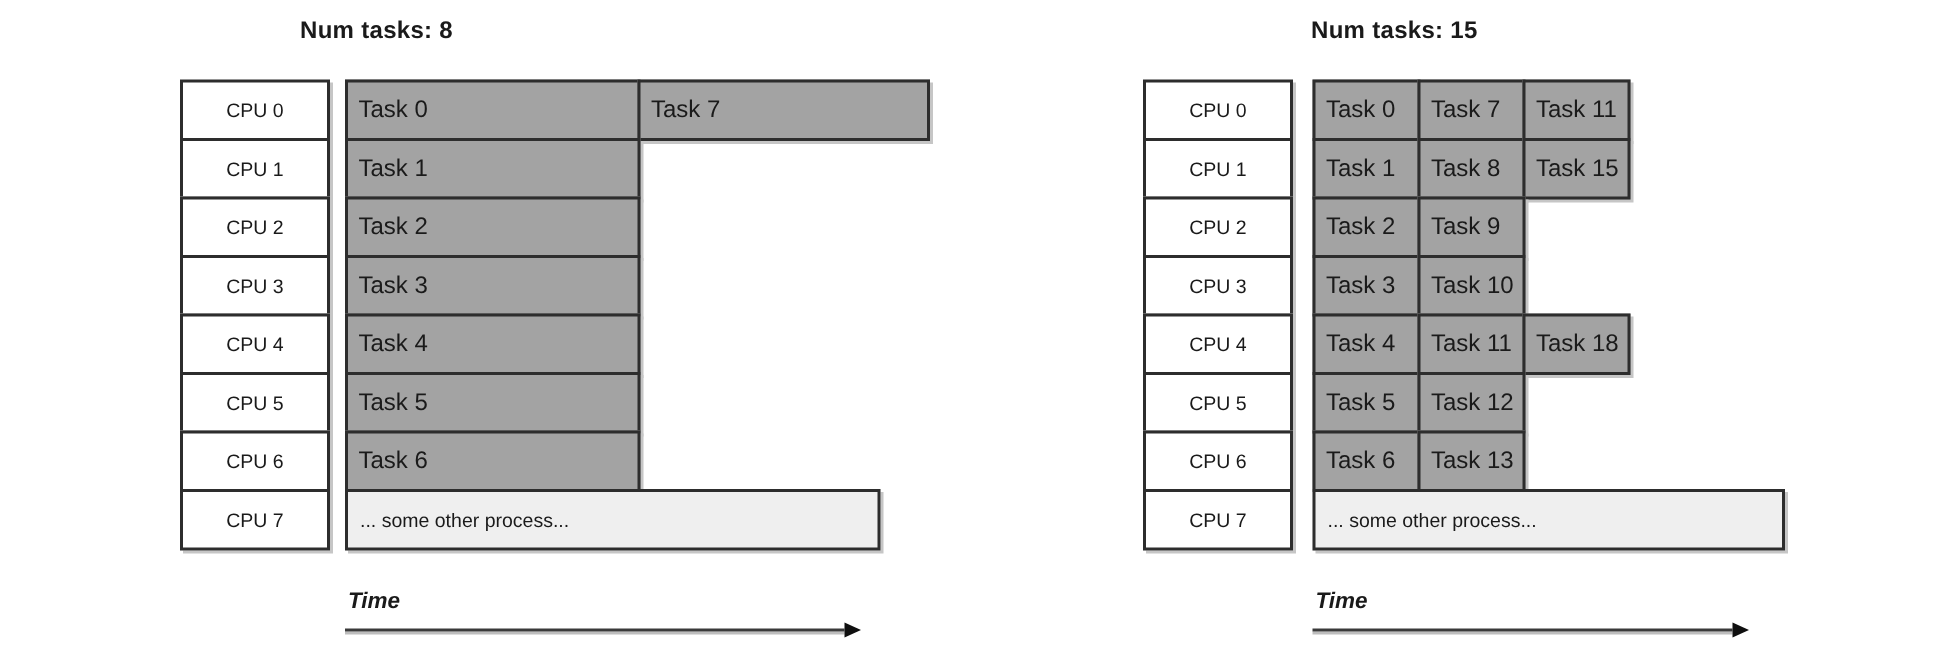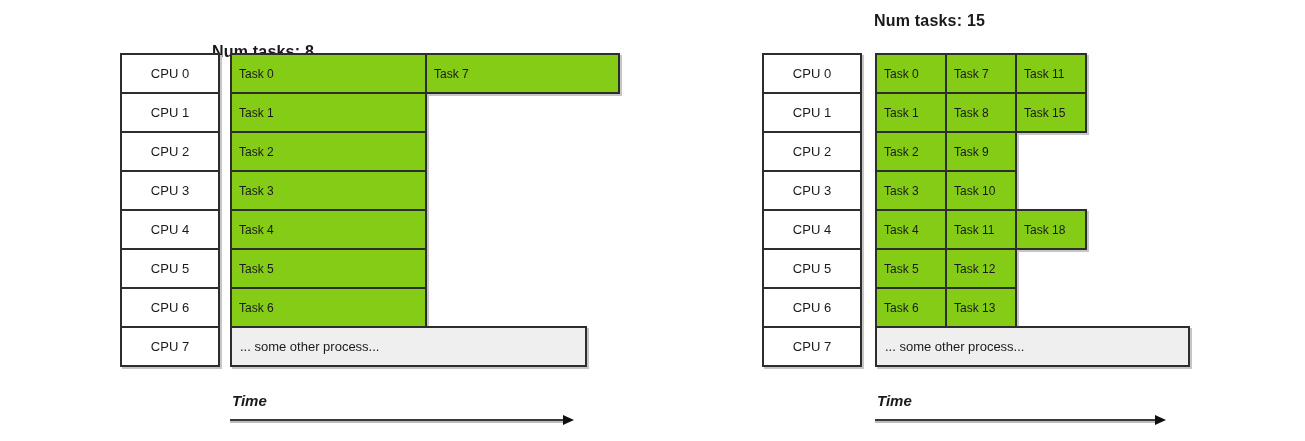--- a/index.html
+++ b/index.html
@@ -9,21 +9,21 @@
     background:#ffffff;
     font-family:"Liberation Sans","DejaVu Sans",sans-serif;
     color:#1a1a1a;
     overflow:hidden;
   }
   .dg-title{
     position:absolute;top:12px;
     font-size:16px;font-weight:bold;letter-spacing:.2px;
     white-space:nowrap;
   }
-  .title-left{left:212px;margin-top:31px;}
+  .title-left{left:200px;}
   .title-right{left:874px;}
 
   .cpu-col{position:absolute;top:53px;width:100px;}
   .col-left{left:120px;}
   .col-right{left:762px;}
   .cpu-cell{
     height:41px;box-sizing:border-box;
     border:2px solid #2d2d2d;background:#ffffff;
     display:flex;align-items:center;justify-content:center;
     font-size:13px;
@@ -32,23 +32,23 @@
   .cpu-cell + .cpu-cell{margin-top:-2px;}
 
   .row{position:absolute;display:flex;}
   .r0{top:53px}.r1{top:92px}.r2{top:131px}.r3{top:170px}
   .r4{top:209px}.r5{top:248px}.r6{top:287px}.r7{top:326px}
   .Lx{left:230px}.Rx{left:875px}
 
   .tcell{
     height:41px;box-sizing:border-box;
     border:2px solid #2d2d2d;
-    background:#84cc16;
+    background:#a3a3a3;
     display:flex;align-items:center;
-    padding-left:7px;font-size:12px;
+    padding-left:7px;font-size:16px;
     box-shadow:2px 2px 0 #c6c6c6;
     white-space:nowrap;
   }
   .tcell + .tcell{margin-left:-2px;}
   .wL1{width:197px}.wL2{width:195px}.wLg{width:357px}
   .wR{width:72px}.wRg{width:315px}
   .other{background:#efefef;font-size:13px;padding-left:8px;}
 
   .time-label{
     position:absolute;top:392px;

